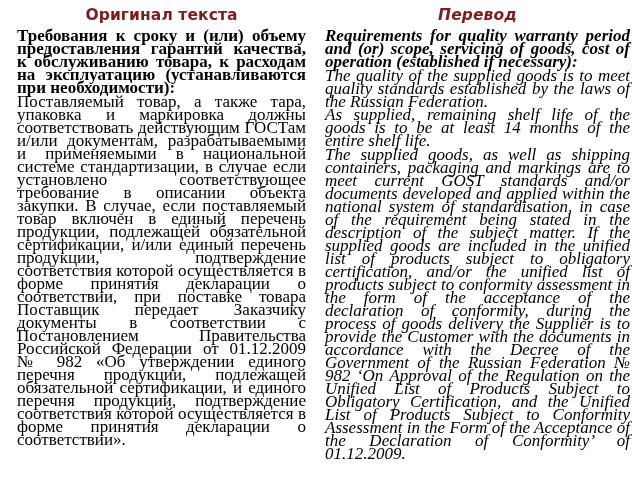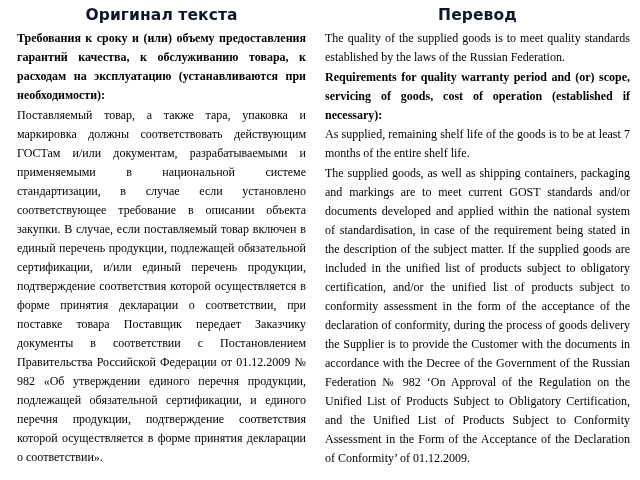--- a/index.html
+++ b/index.html
@@ -31,37 +31,38 @@
   }
   .column {
     box-sizing: border-box;
     width: 320px;
   }
   .column-left {
     padding: 0 14px 0 17px;
   }
   .column-right {
     padding: 0 10px 0 5px;
+    font-style: italic;
   }
   .col-heading {
     font-family: "DejaVu Sans", "Liberation Sans", sans-serif;
     font-weight: bold;
     font-size: 15.5px;
     line-height: 20px;
     text-align: center;
     margin: 5px 0 4px 0;
     letter-spacing: 0.1px;
-    color: #0f172a;
+    color: #7f1d1d;
   }
   .para {
     margin: 0 0 0.5px 0;
     text-align: justify;
     text-justify: inter-word;
-    font-size: 12px;
-    line-height: 19px;
+    font-size: 17px;
+    line-height: 13px;
     text-indent: 0;
     hyphens: none;
   }
   .para.bold {
     font-weight: bold;
   }
 </style>
 </head>
 <body style="background: rgb(255, 255, 255); color: rgb(0, 0, 0);">
 
@@ -69,20 +70,20 @@
   <div class="columns">
 
     <div class="column column-left">
       <div class="col-heading">Оригинал текста</div>
       <p class="para bold">Требования к сроку и (или) объему предоставления гарантий качества, к обслуживанию товара, к расходам на эксплуатацию (устанавливаются при необходимости):</p>
       <p class="para">Поставляемый товар, а также тара, упаковка и маркировка должны соответствовать действующим ГОСТам и/или документам, разрабатываемыми и применяемыми в национальной системе стандартизации, в случае если установлено соответствующее требование в описании объекта закупки. В случае, если поставляемый товар включен в единый перечень продукции, подлежащей обязательной сертификации, и/или единый перечень продукции, подтверждение соответствия которой осуществляется в форме принятия декларации о соответствии, при поставке товара Поставщик передает Заказчику документы в соответствии с Постановлением Правительства Российской Федерации от 01.12.2009 № 982 «Об утверждении единого перечня продукции, подлежащей обязательной сертификации, и единого перечня продукции, подтверждение соответствия которой осуществляется в форме принятия декларации о соответствии».</p>
     </div>
 
     <div class="column column-right">
       <div class="col-heading">Перевод</div>
+      <p class="para bold">Requirements for quality warranty period and (or) scope, servicing of goods, cost of operation (established if necessary):</p>
       <p class="para">The quality of the supplied goods is to meet quality standards established by the laws of the Russian Federation.</p>
-      <p class="para bold">Requirements for quality warranty period and (or) scope, servicing of goods, cost of operation (established if necessary):</p>
-      <p class="para">As supplied, remaining shelf life of the goods is to be at least 7 months of the entire shelf life.</p>
+      <p class="para">As supplied, remaining shelf life of the goods is to be at least 14 months of the entire shelf life.</p>
       <p class="para">The supplied goods, as well as shipping containers, packaging and markings are to meet current GOST standards and/or documents developed and applied within the national system of standardisation, in case of the requirement being stated in the description of the subject matter. If the supplied goods are included in the unified list of products subject to obligatory certification, and/or the unified list of products subject to conformity assessment in the form of the acceptance of the declaration of conformity, during the process of goods delivery the Supplier is to provide the Customer with the documents in accordance with the Decree of the Government of the Russian Federation № 982 ‘On Approval of the Regulation on the Unified List of Products Subject to Obligatory Certification, and the Unified List of Products Subject to Conformity Assessment in the Form of the Acceptance of the Declaration of Conformity’ of 01.12.2009.</p>
     </div>
 
   </div>
 </div>
 
 </body></html>

